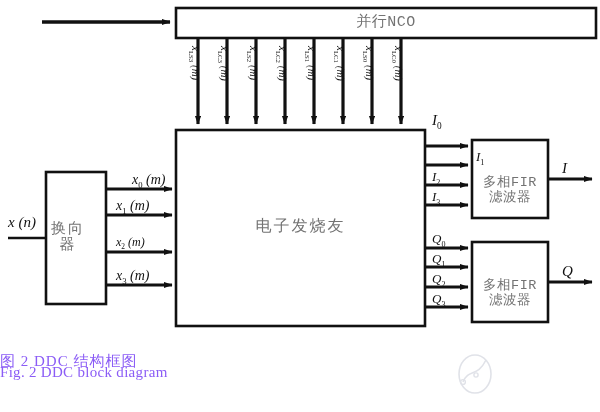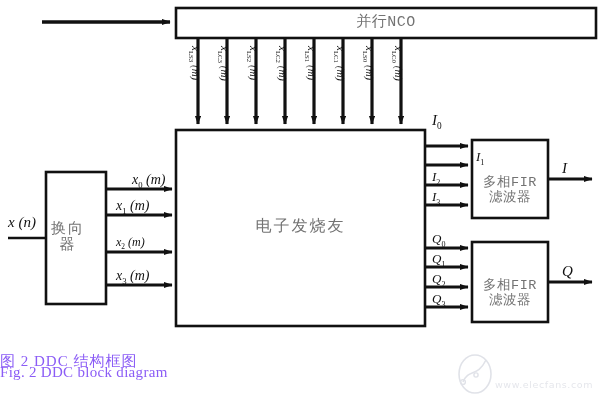--- a/index.html
+++ b/index.html
@@ -248,16 +248,15 @@
   <div class="caption" id="caption-cn">图 2    DDC 结构框图</div>
   <div class="caption" id="caption-en">Fig. 2    DDC block diagram</div>
 
   <div id="watermark">
     <svg width="40" height="44" viewBox="0 0 40 44">
       <ellipse cx="20" cy="22" rx="16" ry="19" fill="none" stroke="#9aa0b4" stroke-width="1.6"></ellipse>
       <path d="M8 30 C14 16, 22 26, 31 8" fill="none" stroke="#9aa0b4" stroke-width="1.6"></path>
       <circle cx="8" cy="30" r="2.4" fill="none" stroke="#9aa0b4" stroke-width="1.4"></circle>
       <circle cx="21" cy="23" r="2.1" fill="none" stroke="#9aa0b4" stroke-width="1.4"></circle>
     </svg>
-    <div id="watermark-url">www.elecfans.com</div>
   </div>
 
 </div>
 
 </body></html>

